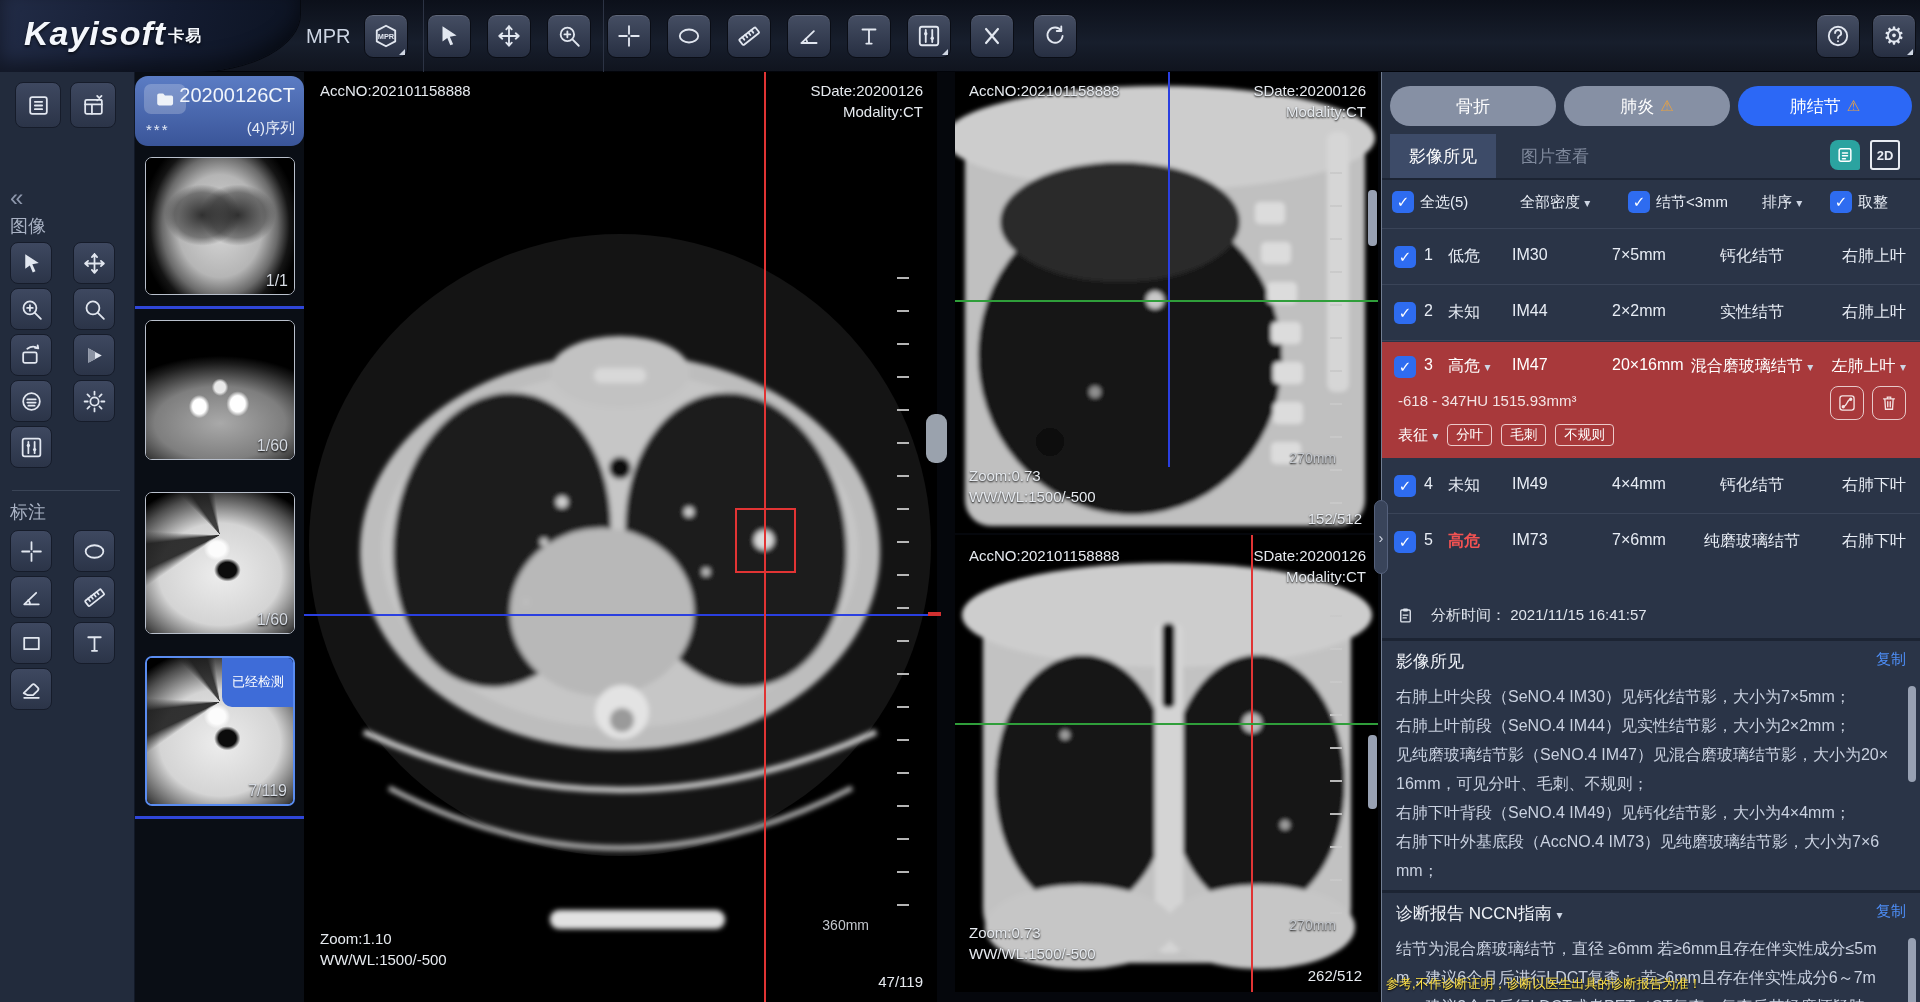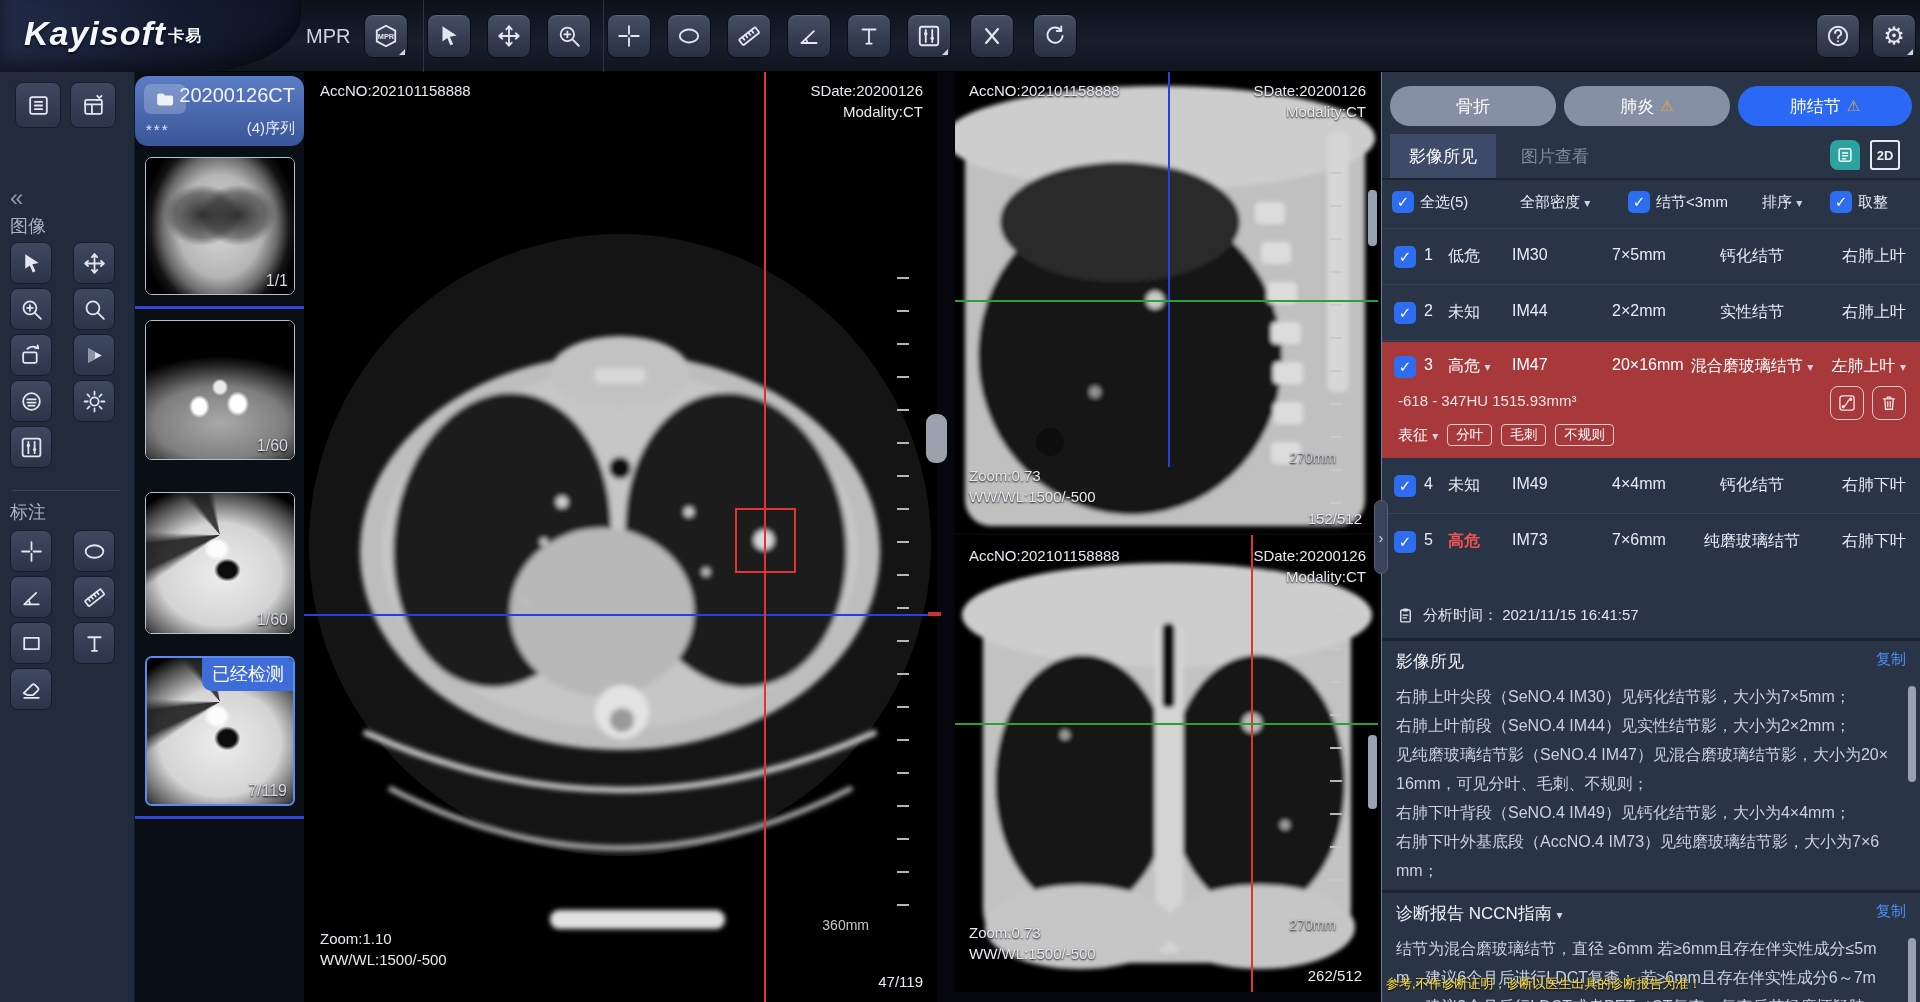--- a/index.html
+++ b/index.html
@@ -33,21 +33,21 @@
   .thumbcol{position:absolute;left:135px;top:72px;width:169px;height:930px;background:#0a0e15}
   .series-head{position:absolute;left:0;top:4px;width:169px;height:70px;background:linear-gradient(180deg,#5b7cc4,#3a5599);border-radius:13px;cursor:pointer}
   .folder-btn{position:absolute;left:9px;top:8px;width:42px;height:30px;border-radius:7px;background:rgba(255,255,255,.22);display:flex;align-items:center;justify-content:center}
   .folder-btn .ic{width:22px;height:22px}
   .series-title{position:absolute;right:9px;top:8px;font-size:20px;color:#f2f6fc}
   .series-pt{position:absolute;left:11px;bottom:8px;font-size:15px;letter-spacing:2px;color:#e6ecf6}
   .series-count{position:absolute;right:9px;bottom:8px;font-size:15px;color:#e6ecf6}
   .thumb{position:absolute;left:10px;width:150px;border:1px solid #b9c0cc;border-radius:7px;background:#000;overflow:hidden;cursor:pointer}
   .thumb.selected{border:2px solid #5a8cf0}
   .thumb .idx{position:absolute;right:6px;bottom:4px;font-size:16px;color:#d6dbe3;text-shadow:0 1px 2px #000}
-  .thumb .badge{position:absolute;right:-1px;top:-1px;background:#3e6cd8;color:#fff;font-size:18px;padding:5px 10px;border-radius:0 6px 0 10px}
+  .thumb .badge{position:absolute;right:-1px;top:-1px;background:#3e6cd8;color:#fff;font-size:13px;padding:16px 10px;border-radius:0 6px 0 10px}
   .tdiv{position:absolute;left:0;width:169px;height:3px;background:#2f46d8}
   .t-img{position:absolute;inset:0}
 
   
   .vp{position:absolute;background:#000;overflow:hidden}
   .vp-txt{position:absolute;font-size:15px;color:#e6eaef;text-shadow:0 1px 2px #000;line-height:21px;z-index:6}
   .vp-txt.r{text-align:right}
   .xline{position:absolute;z-index:4}
   .roi{position:absolute;border:2px solid #e23434;z-index:5}
   .ruler{position:absolute;width:12px;background:repeating-linear-gradient(180deg,#c9c9c9 0 2px,transparent 2px 33px);opacity:.9;z-index:4}
@@ -81,21 +81,21 @@
   .c-loc{right:14px}
   .risk-red{color:#f25252;font-weight:700}
   .exrow{position:absolute;left:0;width:538px;height:116px;background:#a8393b}
   .exrow .cb{left:12px;top:14px}
   .exrow .ncell{top:14px;color:#fff}
   .hu{position:absolute;left:16px;top:50px;font-size:15px;color:#f3e3e3}
   .exbtn{position:absolute;top:44px;width:34px;height:34px;border:1px solid #e7c9c9;border-radius:8px;display:flex;align-items:center;justify-content:center;cursor:pointer}
   .exbtn .ic{width:20px;height:20px}
   .chips{position:absolute;left:16px;top:82px;display:flex;align-items:center;gap:9px;font-size:15px;color:#fff}
   .chip{border:1px solid #ecc9c9;border-radius:4px;padding:1px 8px;font-size:13.5px;cursor:pointer}
-  .atime{position:absolute;left:14px;font-size:15px;color:#dfe4ec;display:flex;align-items:center;gap:8px}
+  .atime{position:absolute;left:14px;font-size:15px;color:#dfe4ec;display:flex;align-items:center;gap:16px}
   .atime .ic{width:19px;height:19px}
   .sect-h{position:absolute;left:14px;font-size:17px;color:#f0f3f8}
   .copy{position:absolute;right:14px;font-size:15px;color:#4d8df5;cursor:pointer}
   .body-txt{position:absolute;left:14px;width:496px;font-size:16px;color:#c9d1e0;line-height:29px;word-break:break-all}
   .vthumb{position:absolute;right:4px;width:8px;border-radius:4px;background:#98a1b3;cursor:pointer}
   .marquee{position:absolute;left:1382px;top:966px;width:538px;height:36px;overflow:hidden;z-index:20}
   .marquee div{font-size:13px;font-weight:400;color:#ffe24a;white-space:nowrap;margin-left:-9px;line-height:36px;text-shadow:0 1px 2px #000}
 </style>
 </head>
 <body>

